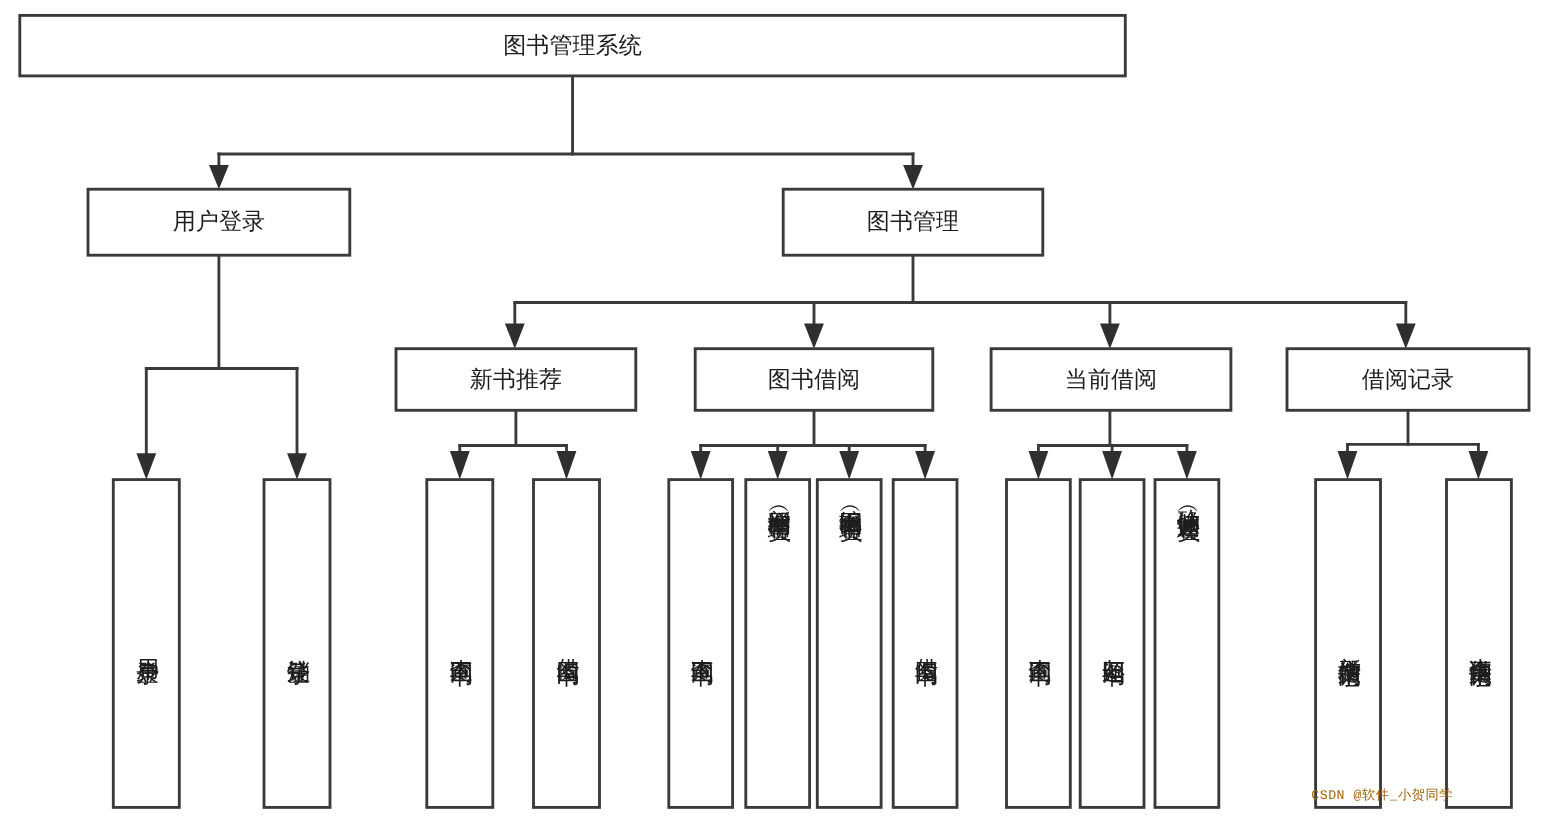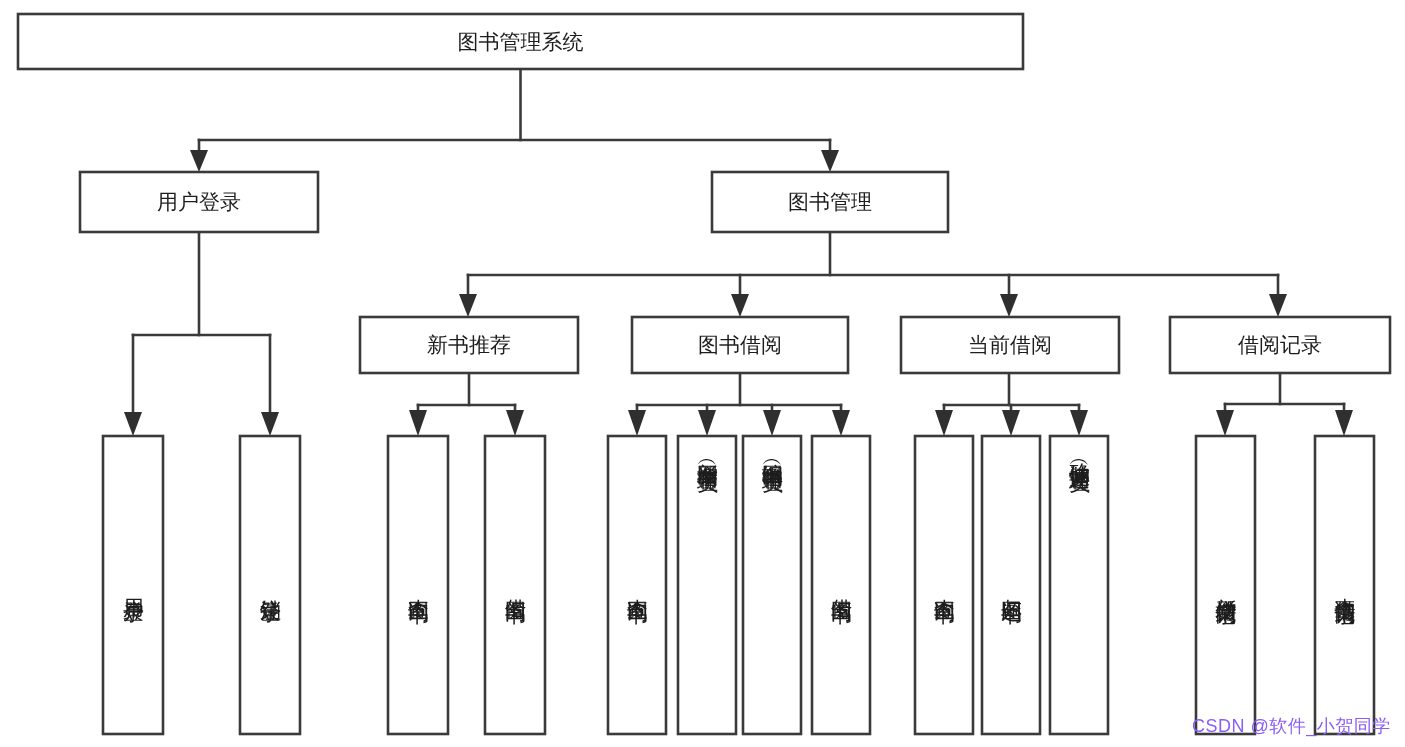--- a/index.html
+++ b/index.html
@@ -59,23 +59,23 @@
     color: #1d1d1d;
     display: flex;
     align-items: center;
     justify-content: center;
     text-align: center;
     white-space: nowrap;
     pointer-events: none;
   }
   .watermark {
     position: absolute;
-    font-family: Liberation Sans, sans-serif;
-    font-size: 18px;
-    color: #8b5cf6;
+    font-family: Liberation Mono, monospace;
+    font-size: 12px;
+    color: #a16207;
     letter-spacing: 0.5px;
     white-space: nowrap;
   }
 </style>
 </head>
 <body>
 
 <div id="diagram-root">
 
   <svg class="canvas" viewBox="0 0 1405 747" xmlns="http://www.w3.org/2000/svg">

